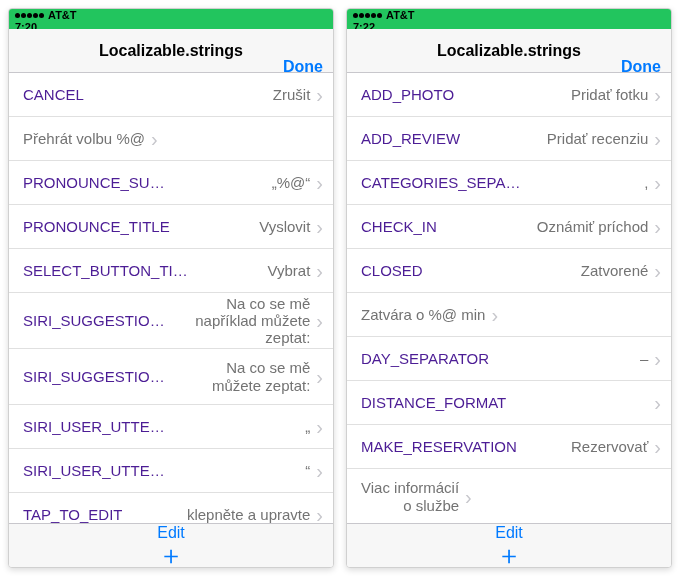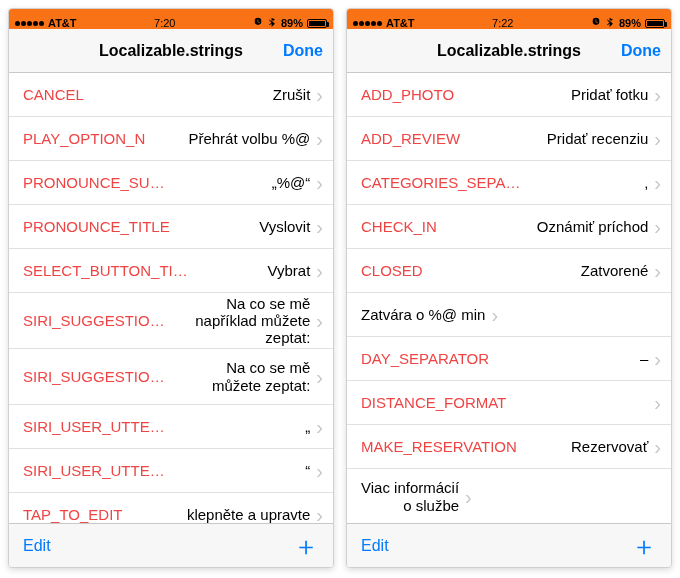--- a/index.html
+++ b/index.html
@@ -19,31 +19,32 @@
     border-radius: 4px;
     box-shadow: 0 2px 6px rgba(0,0,0,0.15);
     background: #fff;
     display: flex;
     flex-direction: column;
     overflow: hidden;
     position: relative;
   }
   .statusbar {
     height: 20px;
-    background: #f97316;
-    display: flex;
-    align-items: flex-end;
+    background: #22c55e;
+    display: flex;
+    align-items: flex-start;
     justify-content: space-between;
     padding: 0 6px;
     font-size: 11px;
     font-weight: 600;
     color: #000;
+    flex-direction: column;
   }
   .sb-left, .sb-right { display: flex; align-items: center; gap: 4px; }
-  .sb-center { font-weight: 400; }
+  .sb-center { font-weight: 700; }
   .signal { display: flex; align-items: center; gap: 1px; }
   .signal span {
     width: 5px; height: 5px; border-radius: 50%; background: #000;
   }
   .battery-body {
     width: 20px; height: 9px; border: 1px solid #000; border-radius: 2px;
     position: relative; display: inline-block;
   }
   .battery-fill {
     position: absolute; left: 1px; top: 1px; bottom: 1px;
@@ -57,75 +58,76 @@
     height: 44px;
     background: #f7f7f7;
     border-bottom: 1px solid #c8c7cc;
     display: flex;
     align-items: center;
     justify-content: center;
     position: relative;
   }
   .nav-title { font-size: 16px; font-weight: 600; color: #000; }
   .nav-right {
-    position: absolute; right: 10px; top: 0; height: 44px;
+    position: absolute; right: 10px; top: 16px; height: 44px;
     display: flex; align-items: center; color: #007aff; font-size: 16px;
     font-weight: 600;
   }
   .list {
     flex: 1;
     overflow: hidden;
     background: #fff;
   }
   .row {
     display: flex;
     align-items: center;
     justify-content: space-between;
     padding: 0 10px 0 14px;
     border-bottom: 1px solid #e0e0e0;
     min-height: 44px;
     gap: 8px;
   }
   .row.tall { min-height: 56px; }
   .row-key {
     font-size: 15px;
-    color: #ef4444;
+    color: #4c1d95;
     white-space: nowrap;
     overflow: hidden;
     text-overflow: ellipsis;
     flex-shrink: 1;
     max-width: 56%;
   }
   .row-right {
     display: flex;
     align-items: center;
     gap: 6px;
     flex-shrink: 0;
     max-width: 50%;
   }
   .row-val {
     font-size: 15px;
-    color: #000000;
+    color: #737373;
     text-align: right;
     line-height: 1.15;
     white-space: pre-wrap;
   }
   .chevron {
     color: #c7c7cc;
     font-size: 20px;
     line-height: 1;
   }
   .toolbar {
     height: 44px;
     background: #f7f7f7;
     border-top: 1px solid #c8c7cc;
     display: flex;
     align-items: center;
     justify-content: space-between;
     padding: 0 14px;
+    flex-direction: column;
   }
   .tb-btn {
     color: #007aff;
     font-size: 16px;
   }
   .plus {
     color: #007aff;
     font-size: 26px;
     line-height: 1;
     font-weight: 300;
@@ -168,21 +170,20 @@
   </div>
   <div class="list" id="list-0">
       <div class="row">
         <div class="row-key">CANCEL</div>
         <div class="row-right">
           <div class="row-val">Zrušit</div>
           <div class="chevron">›</div>
         </div>
       </div>
       <div class="row">
-        <div class="row-key">PLAY_OPTION_N</div>
         <div class="row-right">
           <div class="row-val">Přehrát volbu %@</div>
           <div class="chevron">›</div>
         </div>
       </div>
       <div class="row">
         <div class="row-key">PRONOUNCE_SU…</div>
         <div class="row-right">
           <div class="row-val">„%@“</div>
           <div class="chevron">›</div>

